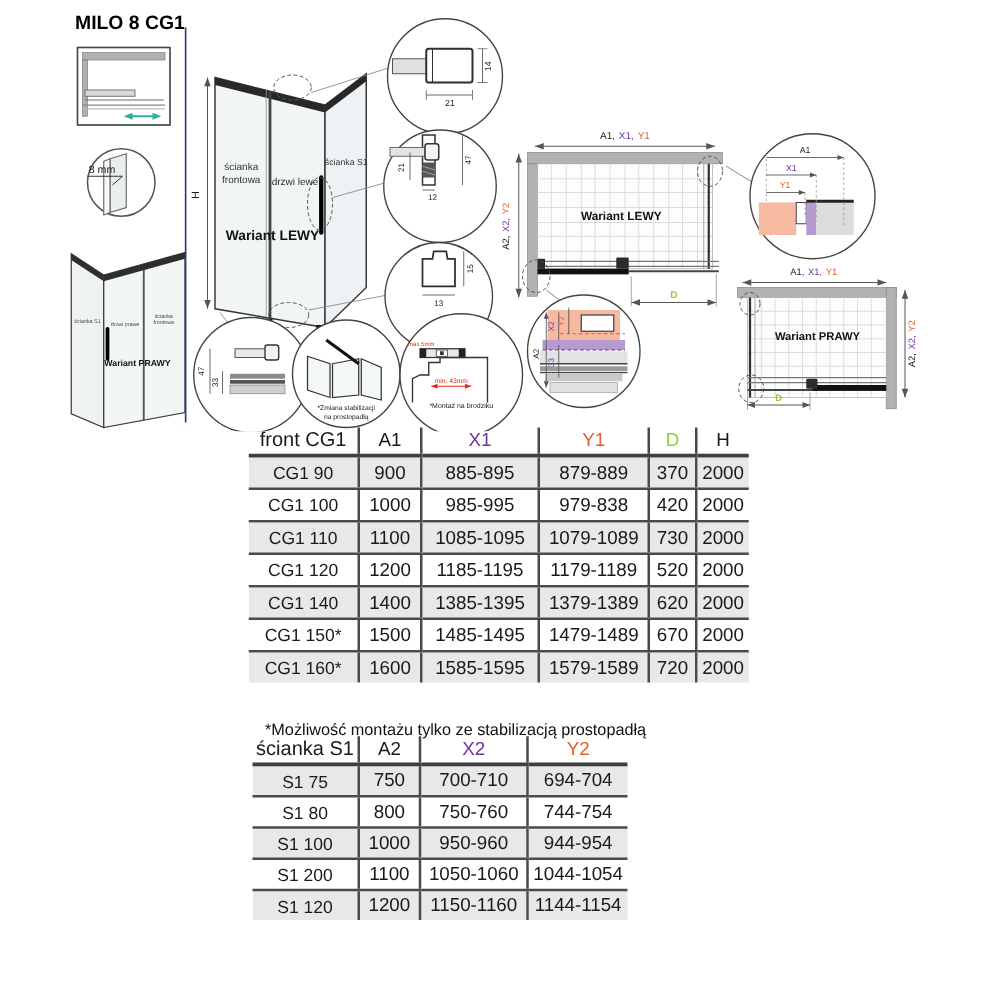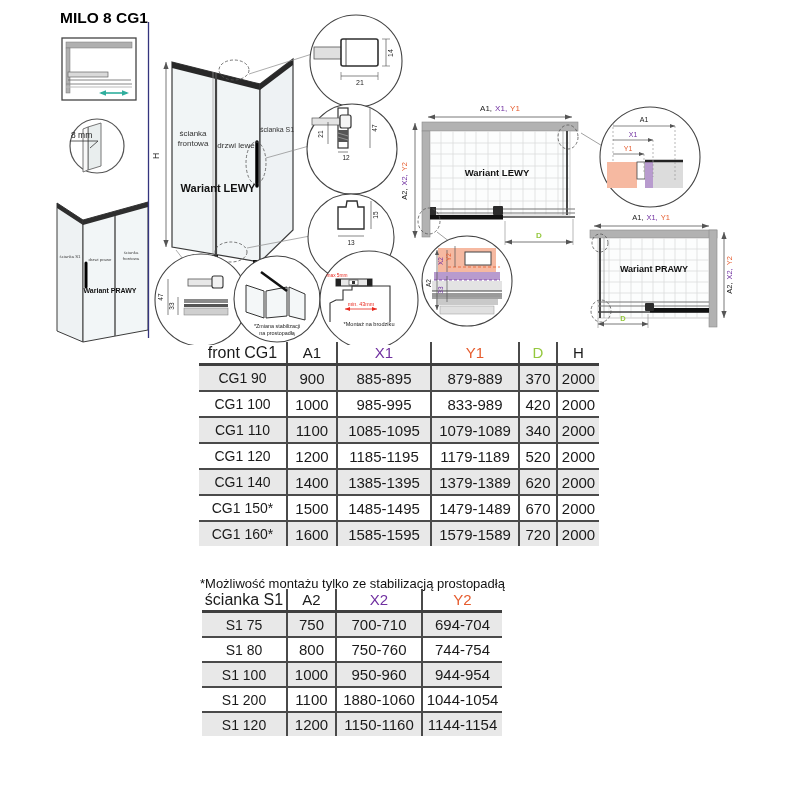--- a/index.html
+++ b/index.html
@@ -17,21 +17,21 @@
   #t1 td,#t1 th,#t2 td,#t2 th{border-left:2px solid #4a4a4a;border-bottom:2px solid #4a4a4a}
   #t1 .c0,#t2 .c0{border-left:none}
   #t1 thead th,#t2 thead th{border-bottom:3px solid #3f3f3f;height:21px;font-size:15px;font-weight:normal}
   #t1 thead th.hname,#t2 thead th.hname{font-size:16px;font-weight:normal}
   #t1 tbody td{height:24px;font-size:15px}
   #t2 tbody td{height:23px;font-size:15px}
   #t1 tbody td.rname,#t2 tbody td.rname{font-size:14px;font-weight:normal}
   #t1 tbody tr:nth-child(odd),#t2 tbody tr:nth-child(odd){background:#e8e8e8}
   #t1 tbody tr:last-child td,#t2 tbody tr:last-child td{border-bottom:none}
   .clr-x{color:#7030A0}.clr-y{color:#E65C2E}.clr-d{color:#94C83D}
-  #footnote{position:absolute;left:200px;top:576px;font-size:13px;color:#111}
+  #footnote{position:absolute;left:212px;top:576px;font-size:13px;color:#111}
 </style>
 </head>
 <body>
 
 <svg class="abs" style="left:0;top:0" width="800" height="345" viewBox="0 0 800 345">
 
   <text x="60" y="23" font-size="15.5" font-weight="bold" fill="#000">MILO 8 CG1</text>
 
   <g>
     <rect x="62" y="38" width="74" height="62" fill="#fff" stroke="#444" stroke-width="1.3"></rect>
@@ -331,30 +331,30 @@
       <td>900</td>
       <td>885-895</td>
       <td>879-889</td>
       <td>370</td>
       <td>2000</td>
     </tr>
     <tr>
       <td class="c0 rname">CG1 100</td>
       <td>1000</td>
       <td>985-995</td>
-      <td>833-989</td>
+      <td>979-838</td>
       <td>420</td>
       <td>2000</td>
     </tr>
     <tr>
       <td class="c0 rname">CG1 110</td>
       <td>1100</td>
       <td>1085-1095</td>
       <td>1079-1089</td>
-      <td>340</td>
+      <td>730</td>
       <td>2000</td>
     </tr>
     <tr>
       <td class="c0 rname">CG1 120</td>
       <td>1200</td>
       <td>1185-1195</td>
       <td>1179-1189</td>
       <td>520</td>
       <td>2000</td>
     </tr>
@@ -417,21 +417,21 @@
     </tr>
     <tr>
       <td class="c0 rname">S1 100</td>
       <td>1000</td>
       <td>950-960</td>
       <td>944-954</td>
     </tr>
     <tr>
       <td class="c0 rname">S1 200</td>
       <td>1100</td>
-      <td>1880-1060</td>
+      <td>1050-1060</td>
       <td>1044-1054</td>
     </tr>
     <tr>
       <td class="c0 rname">S1 120</td>
       <td>1200</td>
       <td>1150-1160</td>
       <td>1144-1154</td>
     </tr>
   </tbody>
 </table>

